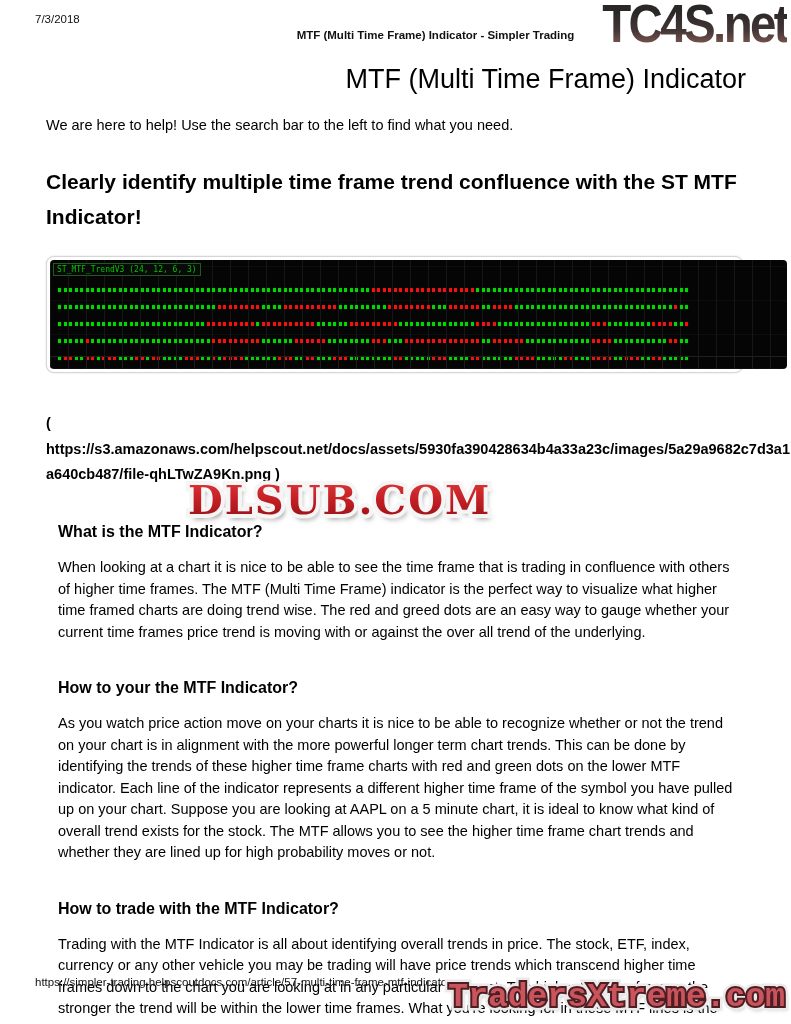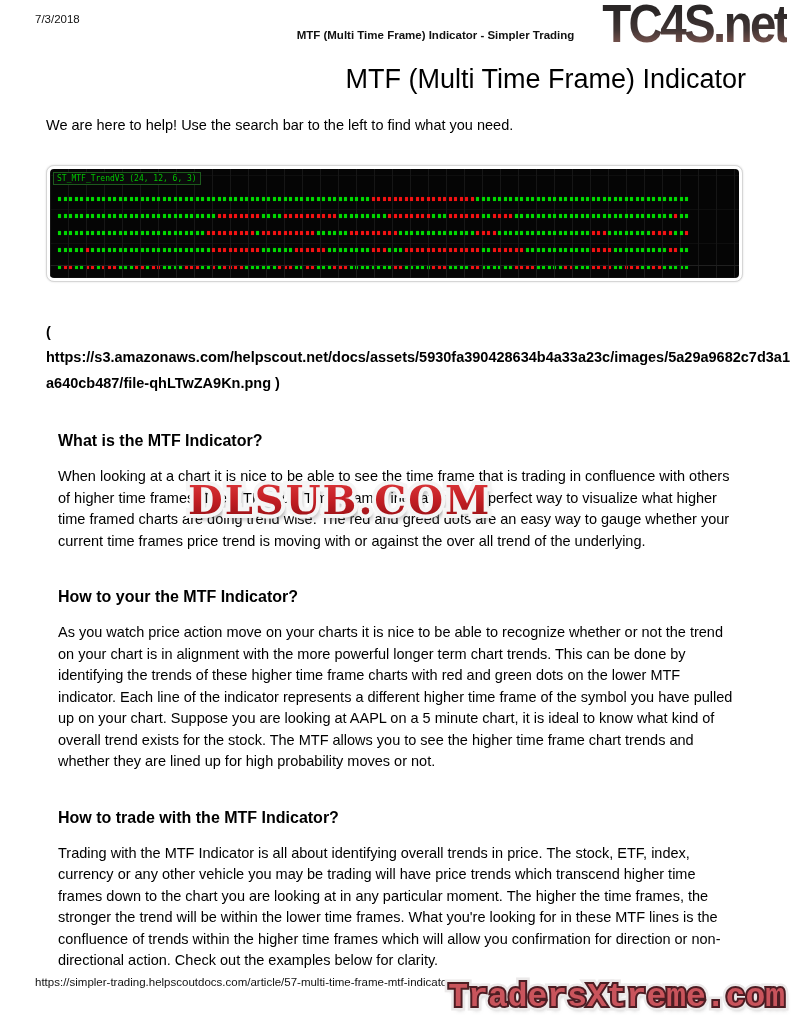--- a/index.html
+++ b/index.html
@@ -40,20 +40,21 @@
     width:697px;height:117px;box-sizing:border-box;
     border:1px solid #d6d6d6;border-radius:8px;background:#fff;padding:3px;
     box-shadow:0 0 2px rgba(0,0,0,.15);
   }
   .chart-panel{
     position:relative;width:100%;height:100%;border-radius:4px;overflow:hidden;
     background-color:#050505;
     background-image:
       repeating-linear-gradient(90deg,#161616 0 1px,transparent 1px 18px),
       repeating-linear-gradient(0deg,#0e0e0e 0 1px,transparent 1px 34px);
+    padding-left: 48px;
   }
   .chart-label{
     position:absolute;top:3px;left:3px;z-index:2;
     font-family:"DejaVu Sans Mono",monospace;font-size:8px;line-height:11px;
     color:#00c400;background:#0a0a0a;border:1px solid #1d5a1d;padding:0 3px;
   }
   .dotrows{position:absolute;top:21px;left:8px;}
   .dotrow{height:17px;display:flex;align-items:center;}
   .dot{width:3px;height:4px;margin-right:2.5px;border-radius:0.5px;flex:none;}
   .dg{background:#00d800;box-shadow:0 0 1px #00a000;}
@@ -116,20 +117,21 @@
   <span class="ph-title">MTF (Multi Time Frame) Indicator - Simpler Trading</span>
 </div>
 
 <div class="tc4s">
   <span>TC4S.net</span>
 </div>
 
 <div class="content">
   <h1 class="article-title">MTF (Multi Time Frame) Indicator</h1>
   <p class="intro">We are here to help! Use the search bar to the left to find what you need.</p>
+  <h2 class="headline">Clearly identify multiple time frame trend confluence with the ST MTF Indicator!</h2>
 
   <div class="chart-card">
     <div class="chart-panel">
       <div class="chart-label">ST_MTF_TrendV3 (24, 12, 6, 3)</div>
       <div class="dotrows">
           <div class="dotrow">
             <span class="dot dg"></span>
             <span class="dot dg"></span>
             <span class="dot dg"></span>
             <span class="dot dg"></span>

